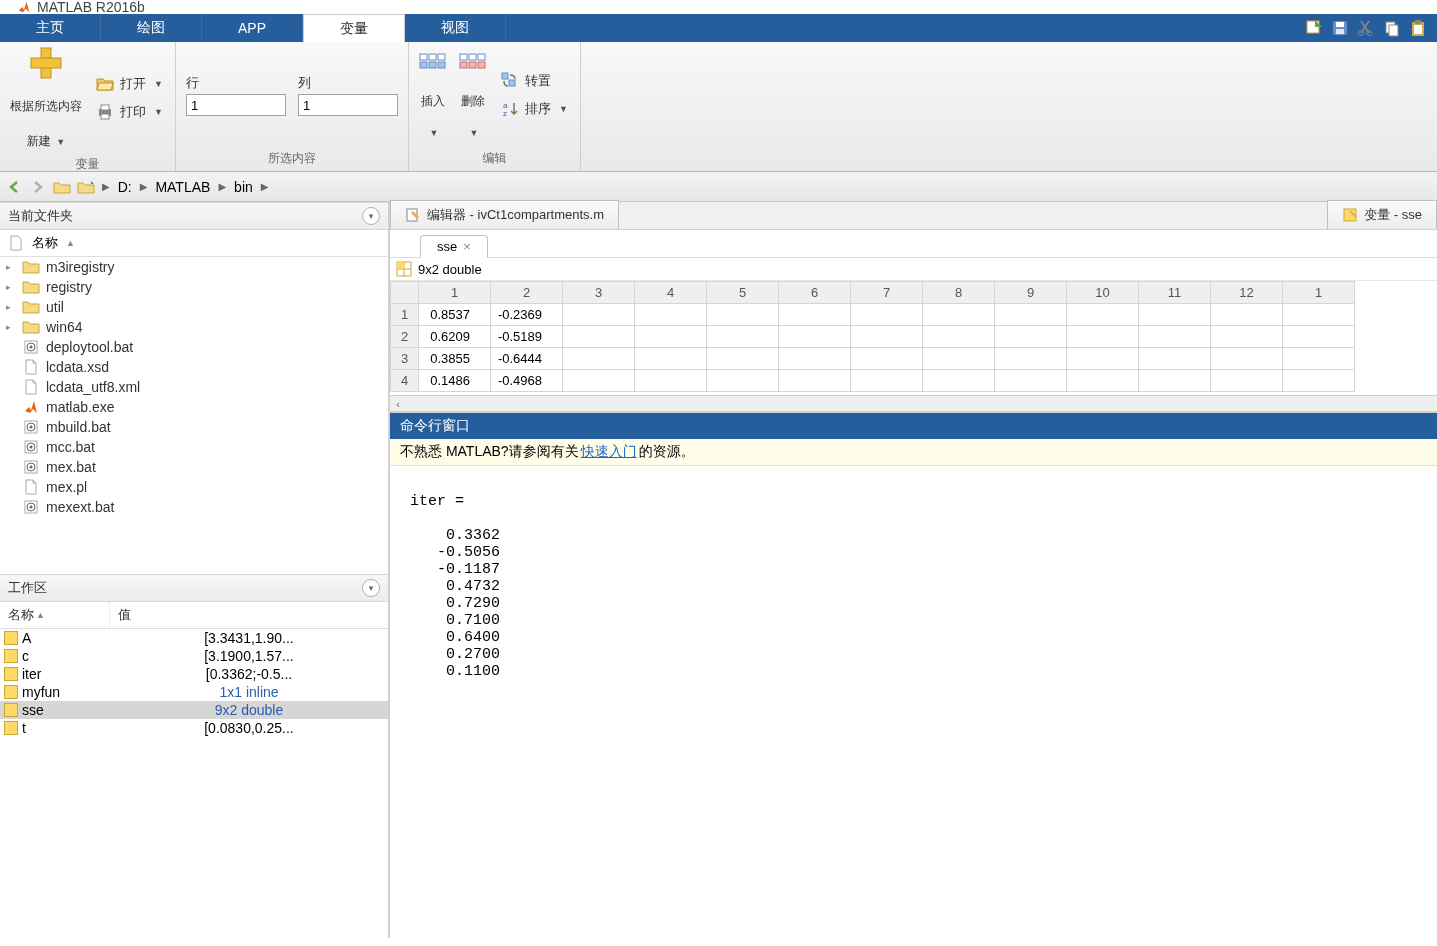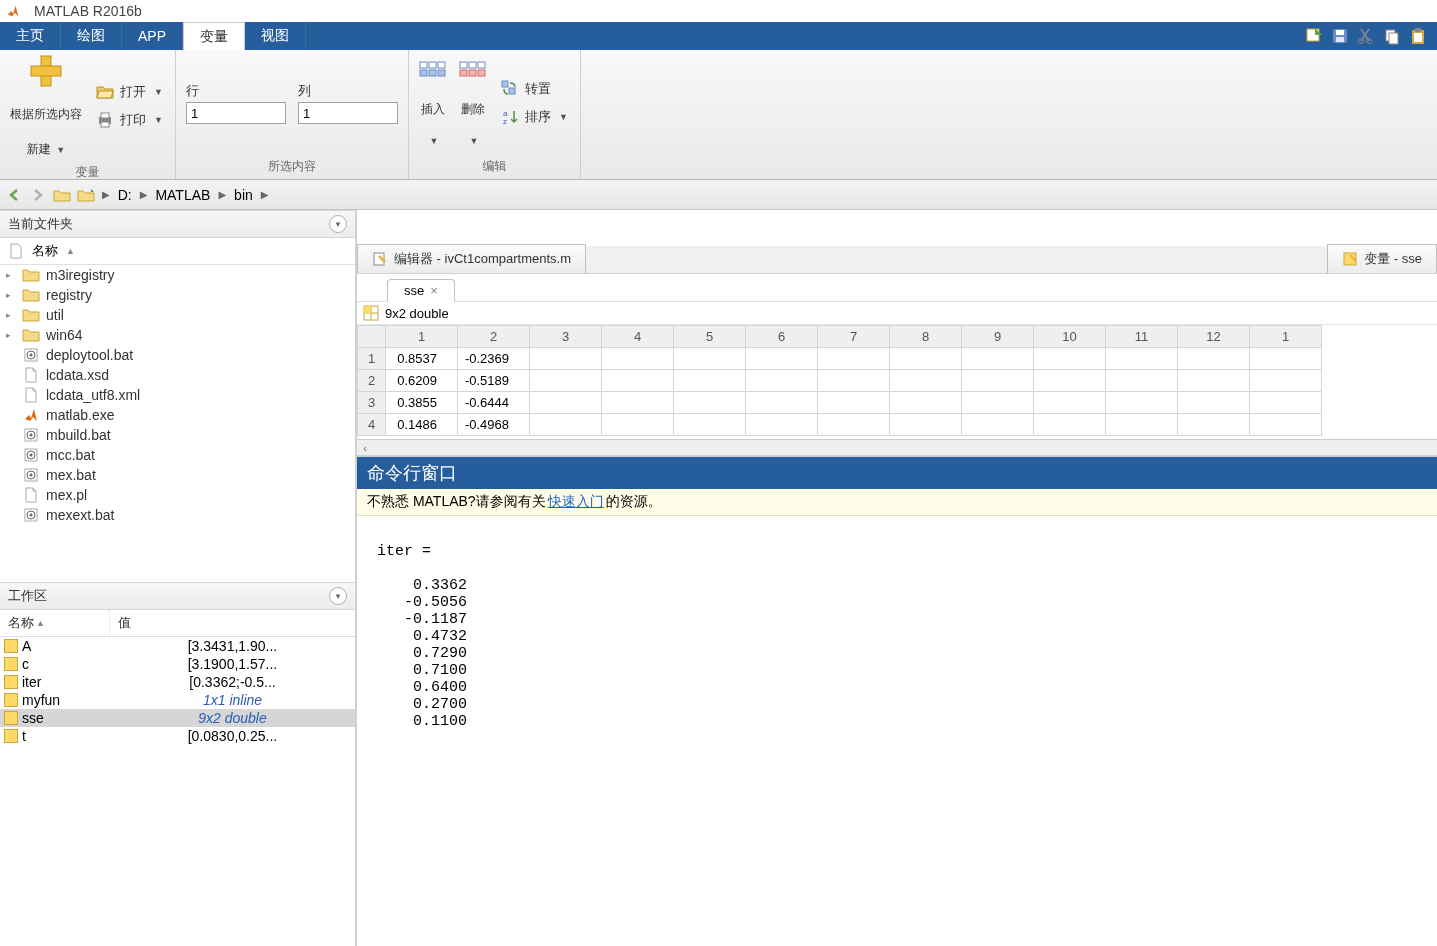--- a/index.html
+++ b/index.html
@@ -1,23 +1,23 @@
 <!DOCTYPE html>
 <html><head>
 <meta charset="utf-8">
 <style>
 * { margin: 0; padding: 0; box-sizing: border-box; }
 body { font-family: "Microsoft YaHei", "Segoe UI", Arial, sans-serif; font-size: 13px; color: #000; background: #fff; overflow: hidden; }
 
-.titlebar { height: 22px; padding: 2px 6px; display: flex; align-items: center; gap: 14px; }
+.titlebar { height: 14px; padding: 2px 17px; display: flex; align-items: center; gap: 6px; }
 .matlab-logo { width: 14px; height: 14px; }
 .title-text { color: #444; font-size: 14px; font-weight: 500; }
 
 .toolstrip-tabs { display: flex; background: #fff; height: 28px; align-items: flex-end; border-top: 1px solid #3c5e8c; }
-.ts-tab { padding: 5px 16px; background: #265d9c; color: #fff; font-size: 14px; cursor: pointer; border-right: 1px solid #3c6ea6; height: 28px; display:flex; align-items:center; }
+.ts-tab { padding: 5px 36px; background: #265d9c; color: #fff; font-size: 14px; cursor: pointer; border-right: 1px solid #3c6ea6; height: 28px; display:flex; align-items:center; }
 .ts-tab.active { background: #fff; color: #333; border-top: 1px solid #ccc; border-left:1px solid #ccc; border-right:1px solid #ccc; }
 .ts-spacer { flex: 1; background: #265d9c; height: 28px; }
 .ts-icons { background: #265d9c; height: 28px; display: flex; align-items: center; gap: 8px; padding: 0 10px; }
 .ts-icons svg, .ts-icons .qicon { width: 18px; height: 18px; cursor: pointer; }
 
 .ribbon { background: linear-gradient(#f8f8f8,#e9e9e9); border-bottom: 1px solid #b5b5b5; height: 130px; display: flex; }
 .ribbon-group { border-right: 1px solid #d0d0d0; display: flex; flex-direction: column; }
 .ribbon-group-body { flex: 1; display: flex; align-items: center; padding: 4px 10px; gap: 12px; }
 .ribbon-group-label { text-align: center; font-size: 12px; color: #666; padding: 2px 0 4px; }
 .rb-col-sm { display: flex; flex-direction: column; gap: 6px; }
@@ -31,21 +31,21 @@
 .dd-arrow { font-size: 9px; color: #555; margin-left: 2px; }
 
 .addr-bar { height: 30px; background: linear-gradient(#f4f4f4,#e6e6e6); border-bottom: 1px solid #c5c5c5; display: flex; align-items: center; gap: 2px; padding: 0 4px; }
 .addr-nav { display: flex; gap: 4px; align-items: center; }
 .addr-nav .nav-btn { width: 20px; height: 20px; display:flex; align-items:center; justify-content:center; cursor:pointer; }
 .crumbs { display: flex; align-items: center; gap: 2px; padding-left: 4px; }
 .crumb { padding: 2px 6px; cursor: pointer; font-size: 14px; }
 .crumb-sep { font-size: 10px; color: #666; }
 
 .main { display: flex; height: calc(100vh - 210px); }
-.left-col { width: 357px; display: flex; flex-direction: column; border-right: 2px solid #d0d0d0; }
+.left-col { width: 390px; display: flex; flex-direction: column; border-right: 2px solid #d0d0d0; }
 .right-col { flex: 1; display: flex; flex-direction: column; }
 
 .panel-header { background: linear-gradient(#f7f7f7,#ececec); border-top: 1px solid #d6d6d6; border-bottom: 1px solid #d6d6d6; padding: 4px 8px; display: flex; align-items: center; justify-content: space-between; font-size: 13px; color: #333; }
 .panel-header .collapse-btn { width: 18px; height: 18px; border: 1px solid #b0b0b0; border-radius: 9px; display:flex; align-items:center; justify-content:center; cursor:pointer; background:#fff; font-size:9px; color:#666;}
 .file-browser { flex: 0 0 auto; height: 372px; display:flex; flex-direction:column; }
 .fb-head { display: flex; align-items: center; gap: 8px; padding: 4px 8px; border-bottom: 1px solid #e0e0e0; background:#fff; }
 .fb-list { flex: 1; overflow-y: auto; background: #fff; }
 .fb-item { display: flex; align-items: center; gap: 6px; padding: 2px 6px; cursor: pointer; font-size: 14px; color: #333; }
 .fb-icon { width: 18px; height: 16px; display:inline-flex; align-items:center; justify-content:center;}
 .folder-triangle { font-size:9px; color:#888; width:10px; }
@@ -55,24 +55,24 @@
 
 .workspace { flex: 1; display: flex; flex-direction: column; }
 .ws-head { display: flex; background: #fff; border-bottom: 1px solid #ddd; }
 .ws-head .col { padding: 4px 8px; font-size: 13px; color: #333; }
 .ws-head .col:first-child { width: 110px; border-right: 1px solid #eee; display:flex; align-items:center; gap:2px;}
 .ws-list { flex: 1; overflow-y: auto; background:#fff; }
 .ws-row { display: flex; padding: 1px 4px; cursor: pointer; font-size: 14px; }
 .ws-row.selected { background: #d6d6d6; }
 .ws-row .c1 { width: 110px; display: flex; align-items: center; gap: 4px; }
 .ws-row .c2 { flex: 1; text-align: center; }
-.ws-row .inline-val { font-style: italic; color: #2a5db0; }
+.ws-row .inline-val { color: #2a5db0; }
 .var-icon { width: 14px; height: 14px; background:#ffd966; border:1px solid #c9a83a; display:inline-block;}
 
-.doc-tabs { height: 28px; display: flex; align-items: flex-end; border-bottom: 1px solid #d0d0d0; background: #f0f0f0; margin-top: 36px; }
+.doc-tabs { height: 28px; display: flex; align-items: flex-end; border-bottom: 1px solid #d0d0d0; background: #f0f0f0; }
 .doc-tab { padding: 5px 14px; background: linear-gradient(#fafafa,#ececec); border: 1px solid #c0c0c0; border-bottom:none; display:flex; align-items:center; gap:6px; font-size:13px; color:#333; cursor:pointer;}
 .doc-tab .tab-icon { width:16px; height:16px;}
 .doc-tab.sep { flex:1; background:transparent; border:none;}
 
 .var-tab-strip { height: 28px; background: #fff; display: flex; align-items: flex-end; padding-left: 30px; border-bottom:1px solid #ddd;}
 .var-tab { padding: 3px 16px; border: 1px solid #c0c0c0; border-bottom:1px solid #fff; border-radius: 4px 4px 0 0; background:#fff; display:flex; gap:6px; align-items:center; cursor:pointer; margin-bottom:-1px;}
 .var-tab .close-x { color:#888; font-size:13px; cursor:pointer; }
 
 .var-type { padding: 3px 6px; display: flex; align-items: center; gap: 6px; background:#fff; border-bottom:1px solid #e5e5e5;}
 .var-type .grid-icon { width:16px; height:16px;}
@@ -81,21 +81,21 @@
 .vg-table { overflow:auto; flex:1;}
 table.vg { border-collapse: collapse; font-size: 13px; }
 table.vg th, table.vg td { border: 1px solid #d5d5d5; padding: 2px 0; text-align: right; height: 22px; width: 72px; }
 table.vg th { background: #efefef; color:#555; font-weight:normal; text-align:center;}
 table.vg th.rowhead { background:#efefef; text-align:center; width:28px;}
 table.vg td { padding-right: 20px; background:#fff;}
 .vg-scroll { height:16px; background:#efefef; border-top:1px solid #ccc; display:flex; align-items:center;}
 .vg-scroll .sc-left{ width:16px; text-align:center; color:#666; font-size:11px;}
 
 .cmd-panel { flex: 1; display: flex; flex-direction: column; border-top: 2px solid #d0d0d0;}
-.cmd-title { background: #265d9c; color:#fff; padding: 4px 10px; font-size: 18px; }
+.cmd-title { background: #265d9c; color:#fff; padding: 4px 10px; font-size: 14px; }
 .cmd-hint { background: #fffde8; border-bottom: 1px solid #e6e2b0; padding: 4px 10px; font-size: 14px; display:flex; align-items:center; gap:2px;}
 .cmd-hint a { color: #1b62c9; text-decoration: underline; cursor:pointer;}
 .cmd-body { flex: 1; padding: 10px 20px; font-family: "Courier New", monospace; font-size: 15px; background:#fff; white-space: pre; overflow:auto;}
 
 svg { display: block; }
 </style>
 </head>
 <body>
 
 <div class="titlebar">

